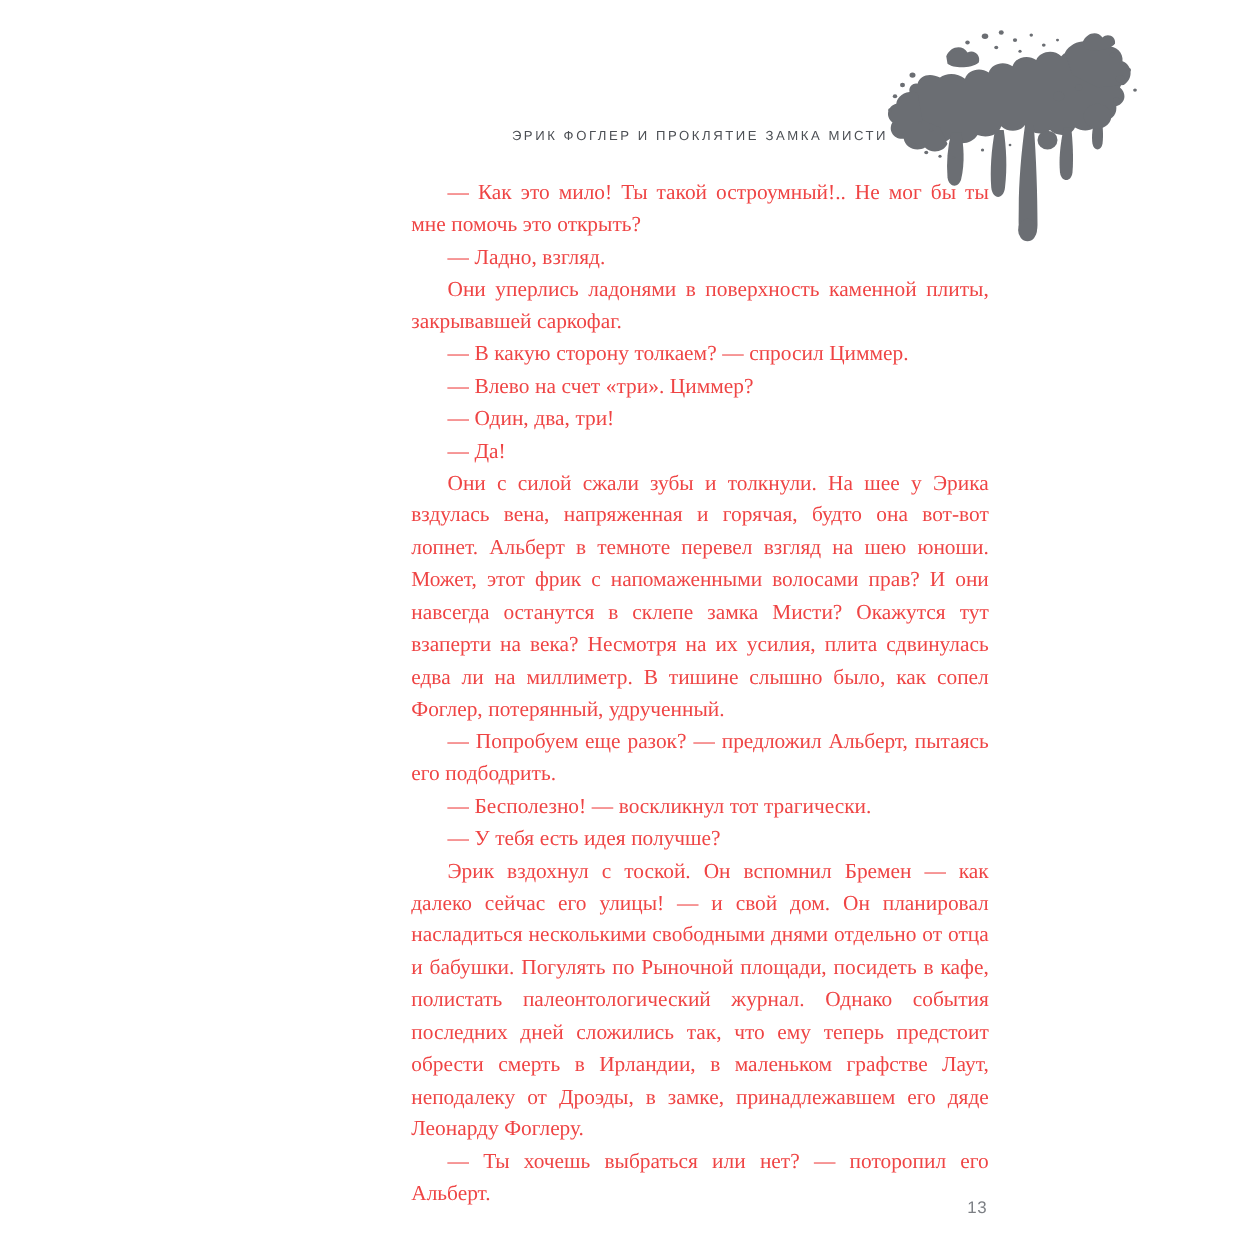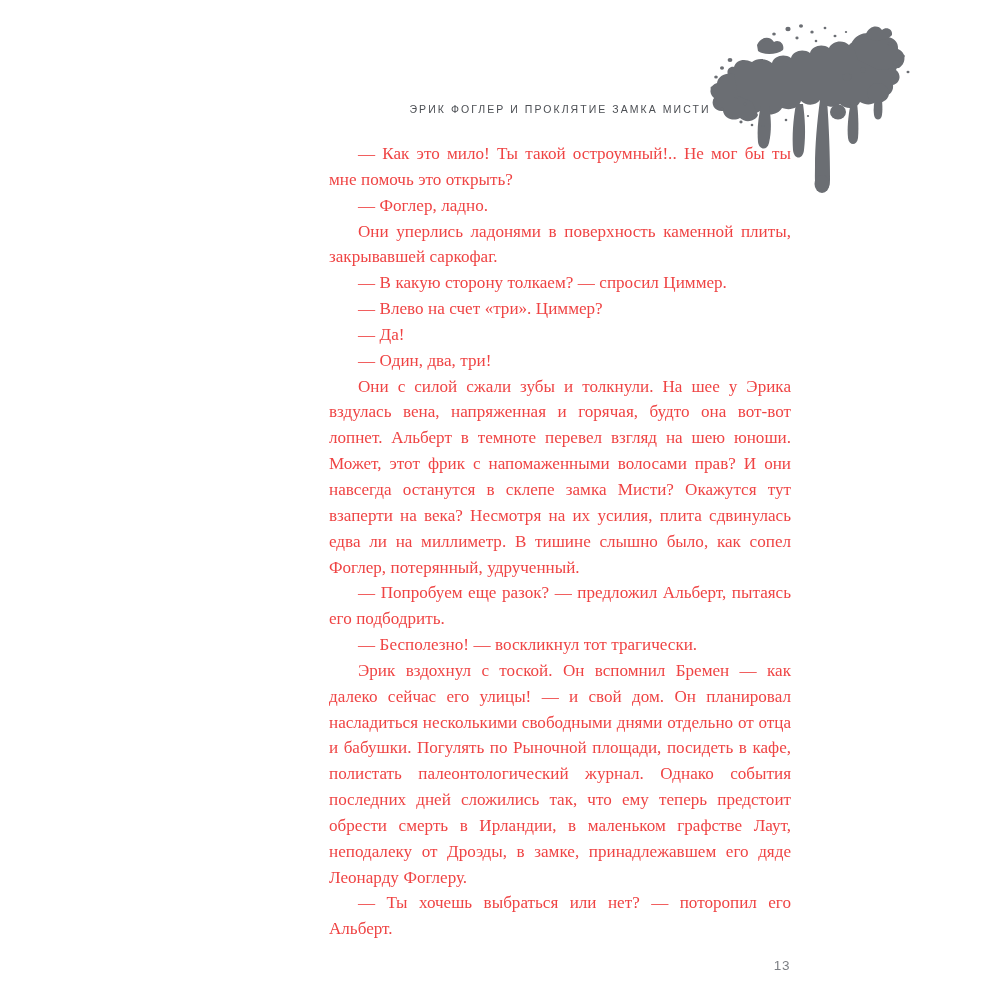--- a/index.html
+++ b/index.html
@@ -158,28 +158,29 @@
         <ellipse cx="86" cy="106" rx="1.3" ry="1.2"></ellipse>
         <ellipse cx="108" cy="102" rx="1.1" ry="1"></ellipse>
       </g>
     </svg>
   </div>
 
   <div class="running-head">Эрик Фоглер и проклятие замка Мисти</div>
 
   <div class="text-column">
     <p class="para">— Как это мило! Ты такой остроумный!.. Не мог бы ты мне помочь это открыть?</p>
-    <p class="para">— Фоглер, ладно.</p>
+    <p class="para">— Ладно, взгляд.</p>
     <p class="para">Они уперлись ладонями в поверхность каменной плиты, закрывавшей саркофаг.</p>
     <p class="para">— В какую сторону толкаем? — спросил Циммер.</p>
     <p class="para">— Влево на счет «три». Циммер?</p>
+    <p class="para">— Один, два, три!</p>
     <p class="para">— Да!</p>
-    <p class="para">— Один, два, три!</p>
     <p class="para">Они с силой сжали зубы и толкнули. На шее у Эрика вздулась вена, напряженная и горячая, будто она вот-вот лопнет. Альберт в темноте перевел взгляд на шею юноши. Может, этот фрик с напомаженными волосами прав? И они навсегда останутся в склепе замка Мисти? Окажутся тут взаперти на века? Несмотря на их усилия, плита сдвинулась едва ли на миллиметр. В тишине слышно было, как сопел Фоглер, потерянный, удрученный.</p>
     <p class="para">— Попробуем еще разок? — предложил Альберт, пытаясь его подбодрить.</p>
     <p class="para">— Бесполезно! — воскликнул тот трагически.</p>
+    <p class="para">— У тебя есть идея получше?</p>
     <p class="para">Эрик вздохнул с тоской. Он вспомнил Бремен — как далеко сейчас его улицы! — и свой дом. Он планировал насладиться несколькими свободными днями отдельно от отца и бабушки. Погулять по Рыночной площади, посидеть в кафе, полистать палеонтологический журнал. Однако события последних дней сложились так, что ему теперь предстоит обрести смерть в Ирландии, в маленьком графстве Лаут, неподалеку от Дроэды, в замке, принадлежавшем его дяде Леонарду Фоглеру.</p>
     <p class="para">— Ты хочешь выбраться или нет? — поторопил его Альберт.</p>
   </div>
 
   <div class="folio">13</div>
 
 </div>
 
 </body></html>

